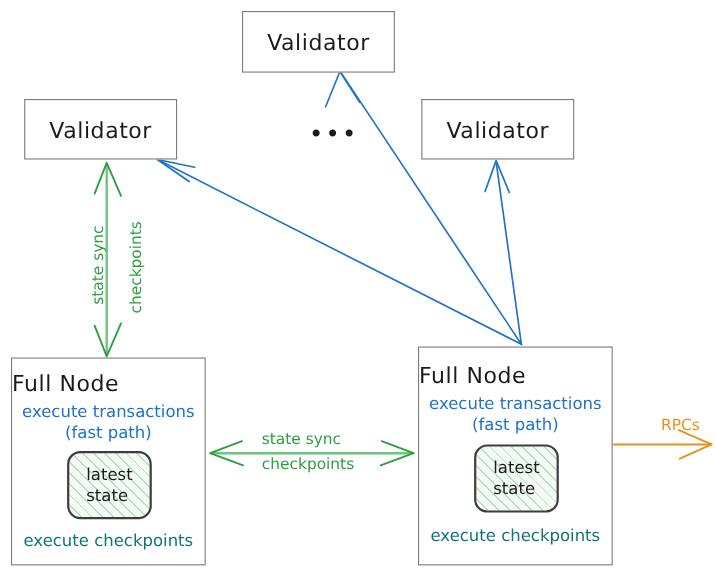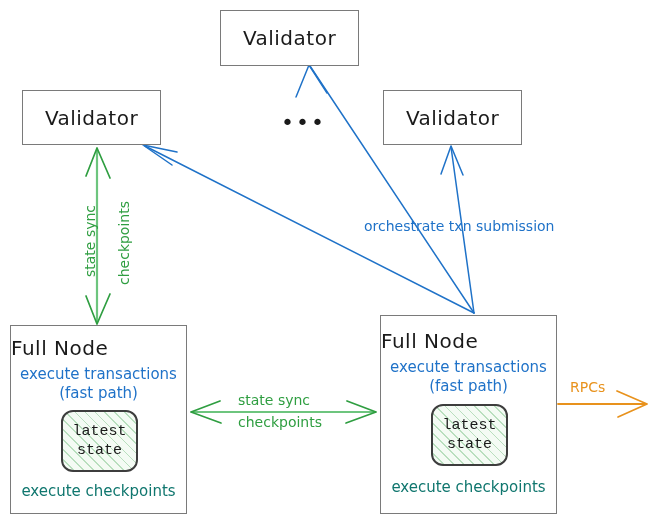--- a/index.html
+++ b/index.html
@@ -77,34 +77,32 @@
       rgba(47,158,65,0.30) 0px,
       rgba(47,158,65,0.30) 1.2px,
       rgba(255,255,255,0) 1.2px,
       rgba(255,255,255,0) 7px
     );
     display: flex;
     align-items: center;
     justify-content: center;
   }
   .state-chip-label {
-    text-align: center;
     font-size: 15px;
     line-height: 19px;
     color: #1a1a1a;
-    font-family: Liberation Mono, monospace;
   }
   .edge-label {
     position: absolute;
     font-size: 14px;
     white-space: nowrap;
   }
   .label-green { color: #2f9e41; }
   .label-blue  { color: #1f72c8; }
-  .label-orange{ color: #e8921d; }
+  .label-orange{ color: #e8921d; margin-left: 31px; }
   .vert-label {
     position: absolute;
     font-size: 14px;
     color: #2f9e41;
     white-space: nowrap;
     transform-origin: 0 0;
     transform: rotate(-90deg);
   }
   .ellipsis-mark {
     position: absolute;
@@ -190,17 +188,16 @@
     </div>
     <div class="fullnode-foot" style="top:162px;">execute checkpoints</div>
   </div>
 
   <div class="vert-label" style="left:82px; top:277px;">state sync</div>
   <div class="vert-label" style="left:116px; top:285px;">checkpoints</div>
 
   <div class="edge-label label-green" style="left:238px; top:392px;">state sync</div>
   <div class="edge-label label-green" style="left:238px; top:414px;">checkpoints</div>
 
-  <div class="edge-label label-blue" style="left:364px; top:218px;">orchestrate txn submission</div>
 
   <div class="edge-label label-orange" style="left:570px; top:379px;">RPCs</div>
 
 </div>
 
 </body></html>

